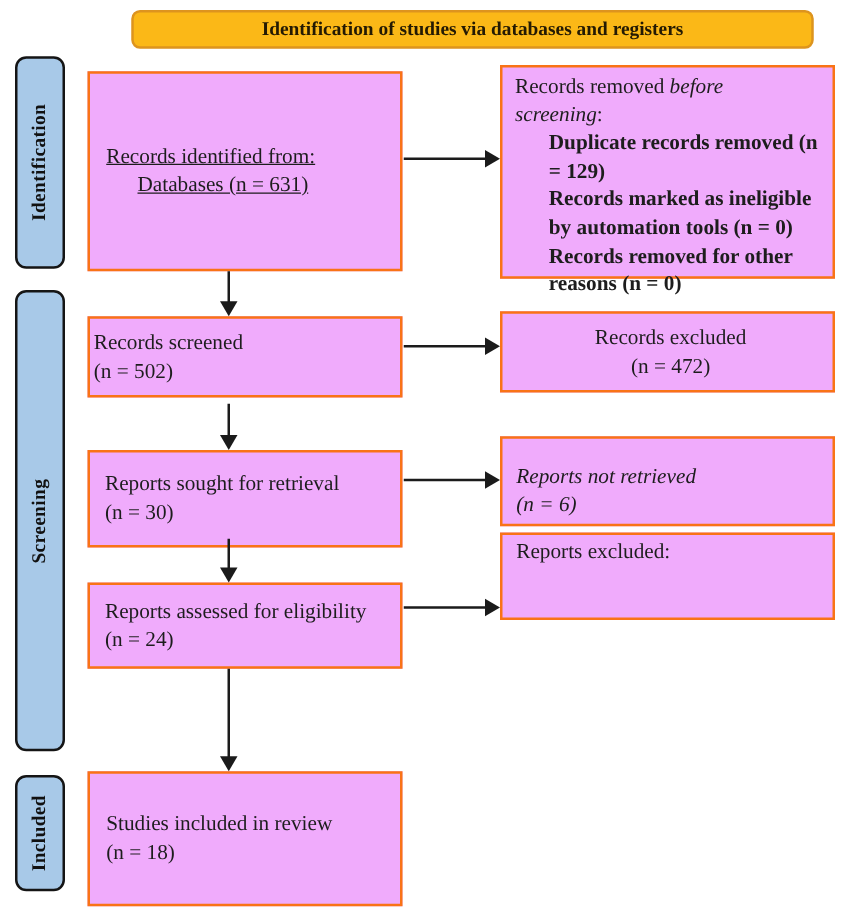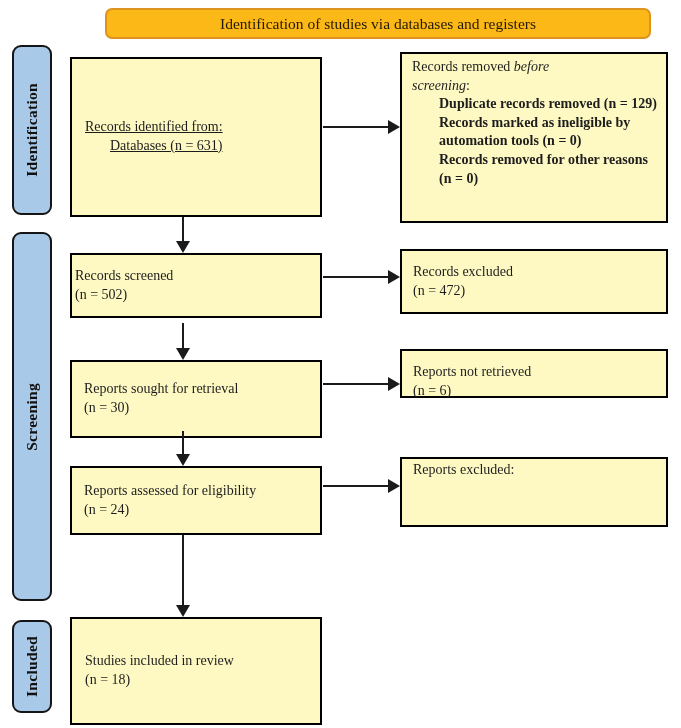--- a/index.html
+++ b/index.html
@@ -8,57 +8,57 @@
     font-family:"Liberation Serif","DejaVu Serif",serif;
     color:#1d1d1d;
   }
   .diagram { position:absolute; inset:0; }
 
   
   .banner {
     position:absolute; left:105px; top:8px; width:542px; height:27px;
     background:#FBB817; border:2px solid #DD941E; border-radius:7px;
     display:flex; align-items:center; justify-content:center;
-    font-weight:normal; font-size:15.5px; color:#241a03;
+    font-weight:bold; font-size:15.5px; color:#241a03;
   }
 
   
   .stage {
     position:absolute; left:12px; width:36px;
     background:#A8C9E8; border:2px solid #151515; border-radius:9px;
     display:flex; align-items:center; justify-content:center;
   }
   .stage .vtext {
     writing-mode:vertical-rl; transform:rotate(180deg);
     font-weight:bold; font-size:15.5px; color:#111;
     letter-spacing:0.3px; white-space:nowrap;
   }
   .stage-identification { top:45px;  height:166px; }
   .stage-screening      { top:232px; height:365px; }
   .stage-included       { top:620px; height:89px;  }
 
   
   .box {
-    position:absolute; background:#fef9c3; border:2px solid #000000;
-    font-size:14px; line-height:1.33; box-sizing:border-box;
+    position:absolute; background:#f0abfc; border:2px solid #f97316;
+    font-size:17px; line-height:1.33; box-sizing:border-box;
   }
   .lbox { left:70px;  width:252px; }
   .rbox { left:400px; width:268px; }
   .vcenter { display:flex; flex-direction:column; justify-content:center; }
 
   .box-records-identified { top:57px;  height:160px; padding:0 8px 0 13px;text-decoration:underline; }
   .box-records-screened   { top:253px; height:65px;  padding:0 8px 0 3px; }
   .box-reports-sought     { top:360px; height:78px;  padding:0 8px 0 12px; }
   .box-reports-assessed   { top:466px; height:69px;  padding:0 8px 0 12px; }
   .box-studies-included   { top:617px; height:108px;  padding:0 8px 0 13px; }
 
   .box-records-removed    { top:52px;  height:171px; padding:4px 6px 2px 10px; }
-  .box-records-excluded   { top:249px; height:65px;  padding:0 6px 0 11px; }
-  .box-reports-notret     { top:349px; height:49px;  padding:16px 6px 0 11px; }
-  .box-reports-excluded   { top:457px; height:70px;  padding:2px 21px 0 11px; }
+  .box-records-excluded   { top:249px; height:65px;  padding:0 6px 0 11px;text-align:center; }
+  .box-reports-notret     { top:349px; height:72px;  padding:16px 6px 0 11px;font-style:italic; }
+  .box-reports-excluded   { top:426px; height:70px;  padding:2px 21px 0 11px; }
 
   .indent  { padding-left:25px; }
   .hang    { margin-left:27px;font-weight:bold; }
 
   
   .hline { position:absolute; height:2px; background:#1b1b1b; }
   .vline { position:absolute; width:2px;  background:#1b1b1b; }
   .head-right {
     position:absolute; width:0; height:0;
     border-left:12px solid #1b1b1b;

